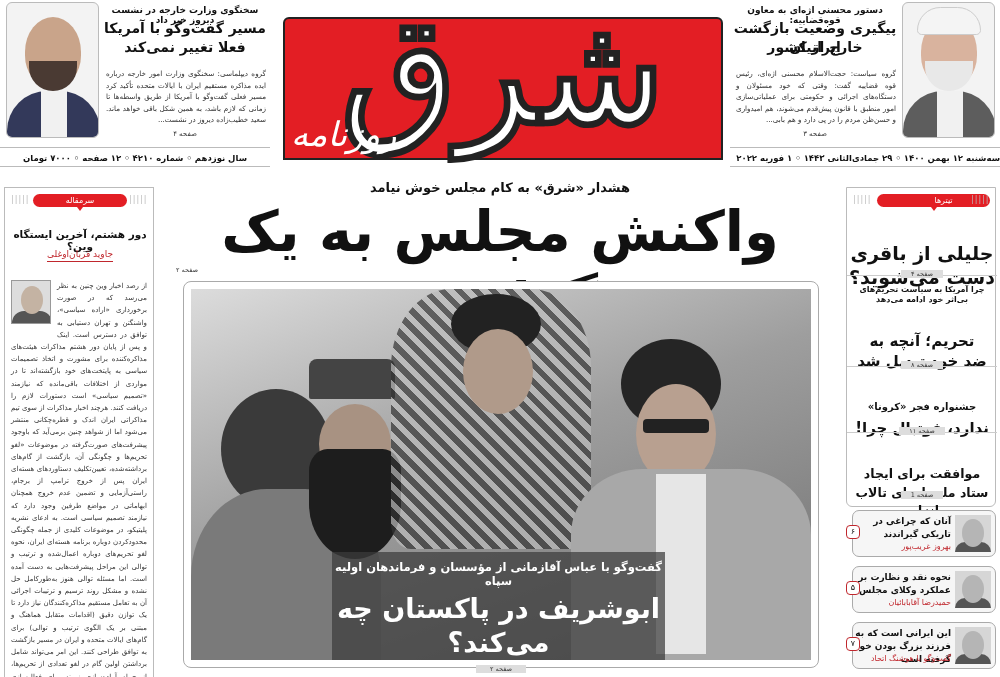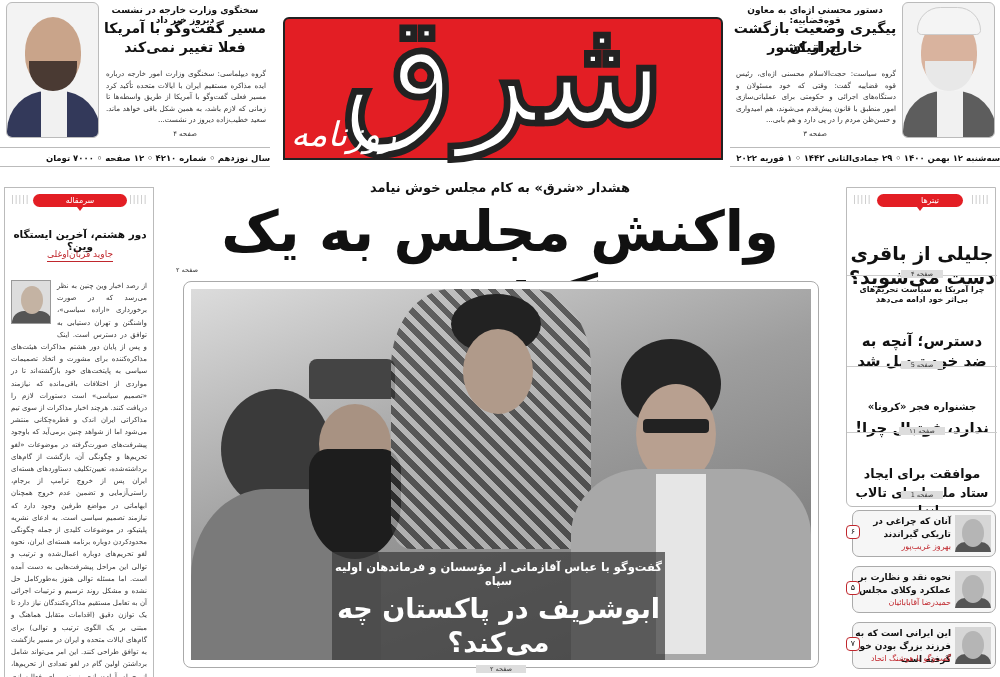--- a/index.html
+++ b/index.html
@@ -111,21 +111,21 @@
   <div class="pg" style="left:0px;top:128px;">صفحه ۳</div>
   <div class="photo cleric" style="left:172px;">
     <div class="suit"></div>
       <div class="shirt"></div>
       <div class="face"></div>
       <div class="beard"></div>
       <div class="turban"></div>
   </div>
 </div>
 
-<div class="abs dateline" style="left:0;width:270px;text-align:right;direction:rtl;">سال نوزدهم ◦ شماره ۴۲۱۰ ◦ ۱۲ صفحه ◦ ۷۰۰۰ تومان</div>
+<div class="abs dateline" style="left:0;width:270px;text-align:center;direction:rtl;">سال نوزدهم ◦ شماره ۴۲۱۰ ◦ ۱۲ صفحه ◦ ۷۰۰۰ تومان</div>
 <div class="abs dateline" style="left:730px;width:270px;text-align:right;">سه‌شنبه ۱۲ بهمن ۱۴۰۰ ◦ ۲۹ جمادی‌الثانی ۱۴۴۳ ◦ ۱ فوریه ۲۰۲۲</div>
 
 <div class="abs kicker-main">هشدار «شرق» به کام مجلس خوش نیامد</div>
 <div class="abs headline">واکنش مجلس به یک گزارش</div>
 <div class="abs hl-pg">صفحه ۲</div>
 
 <div class="abs mainphoto">
   <div class="img">
     <div class="fig" style="left:30px;top:100px;width:110px;height:120px;background:#3a3a3a;"></div>
     <div class="fig" style="left:0;top:200px;width:190px;height:220px;background:#7a7a7a;border-radius:40% 40% 0 0;"></div>
@@ -158,37 +158,37 @@
   <div class="ed-author-line"></div>
   <div class="ed-photo">
       <div class="suit"></div>
       <div class="face"></div>
     </div>
   <div class="ed-body"><span class="float-space"></span><span>از رصد اخبار وین چنین به نظر می‌رسد که در صورت برخورداری «اراده سیاسی»، واشنگتن و تهران دستیابی به توافق در دسترس است. اینک و پس از پایان دور هشتم مذاکرات هیئت‌های مذاکره‌کننده برای مشورت و اتخاذ تصمیمات سیاسی به پایتخت‌های خود بازگشته‌اند تا در مواردی از اختلافات باقی‌مانده که نیازمند «تصمیم سیاسی» است دستورات لازم را دریافت کنند. هرچند اخبار مذاکرات از سوی تیم مذاکراتی ایران اندک و قطره‌چکانی منتشر می‌شود اما از شواهد چنین برمی‌آید که باوجود پیشرفت‌های صورت‌گرفته در موضوعات «لغو تحریم‌ها و چگونگی آن، بازگشت از گام‌های برداشته‌شده، تعیین‌تکلیف دستاوردهای هسته‌ای ایران پس از خروج ترامپ از برجام، راستی‌آزمایی و تضمین عدم خروج همچنان ابهاماتی در مواضع طرفین وجود دارد که نیازمند تصمیم سیاسی است. به ادعای نشریه پلیتیکو، در موضوعات کلیدی از جمله چگونگی محدودکردن دوباره برنامه هسته‌ای ایران، نحوه لغو تحریم‌های دوباره اعمال‌شده و ترتیب و توالی این مراحل پیشرفت‌هایی به دست آمده است. اما مسئله توالی هنوز به‌طورکامل حل نشده و مشکل روند ترسیم و ترتیبات اجرائی آن به تعامل مستقیم مذاکره‌کنندگان نیاز دارد تا یک توازن دقیق (اقدامات متقابل هماهنگ و مبتنی بر یک الگوی ترتیب و توالی) برای گام‌های ایالات متحده و ایران در مسیر بازگشت به توافق طراحی کنند. این امر می‌تواند شامل برداشتن اولین گام در لغو تعدادی از تحریم‌ها، از جمله آماده‌سازی زمینه برای فعال‌سازی مجدد تجارت جهانی با</span></div>
 </div>
 
 <div class="abs rightcol">
   <div class="ticks" style="left:6px;top:7px;">|||||</div>
-  <div class="pill" style="left:30px;top:6px;width:86px;padding-left:20px;">تیترها</div>
+  <div class="pill" style="left:30px;top:6px;width:113px;padding-left:20px;">تیترها</div>
   <div class="ticks" style="left:124px;top:7px;">|||||</div>
 
   <div>
     <div class="rc-h1" style="top:30px;font-size:19px;line-height:24px;">جلیلی از باقری</div>
     <div class="rc-h1" style="top:54px;font-size:19px;line-height:24px;">دست می‌شوید؟</div>
     <div class="rc-sep" style="top:87px;"></div>
     <div class="rc-pg" style="top:82px;"><span>صفحه ۴</span></div>
   </div>
 
   <div>
     <div class="rc-k" style="top:96px;">چرا آمریکا به سیاست تحریم‌های</div>
     <div class="rc-k" style="top:106px;">بی‌اثر خود ادامه می‌دهد</div>
-    <div class="rc-h1" style="top:120px;font-size:15px;line-height:20px;font-weight:bold;">دسترس؛ آنچه به</div>
+    <div class="rc-h1" style="top:120px;font-size:15px;line-height:20px;font-weight:bold;">تحریم؛ آنچه به</div>
     <div class="rc-h1" style="top:140px;font-size:15px;line-height:20px;font-weight:bold;">ضد خود تبدیل شد</div>
     <div class="rc-sep" style="top:178px;"></div>
-    <div class="rc-pg" style="top:173px;"><span>صفحه 5</span></div>
+    <div class="rc-pg" style="top:173px;"><span>صفحه ۸</span></div>
   </div>
 
   <div>
     <div class="rc-h1" style="top:186px;font-size:10px;line-height:20px;">جشنواره فجر «کرونا»</div>
     <div class="rc-h1" style="top:207px;font-size:15px;line-height:20px;">ندارد، فوتبال چرا!</div>
     <div class="rc-sep" style="top:244px;"></div>
     <div class="rc-pg" style="top:239px;"><span>صفحه ۱۱</span></div>
   </div>
 
   <div>

